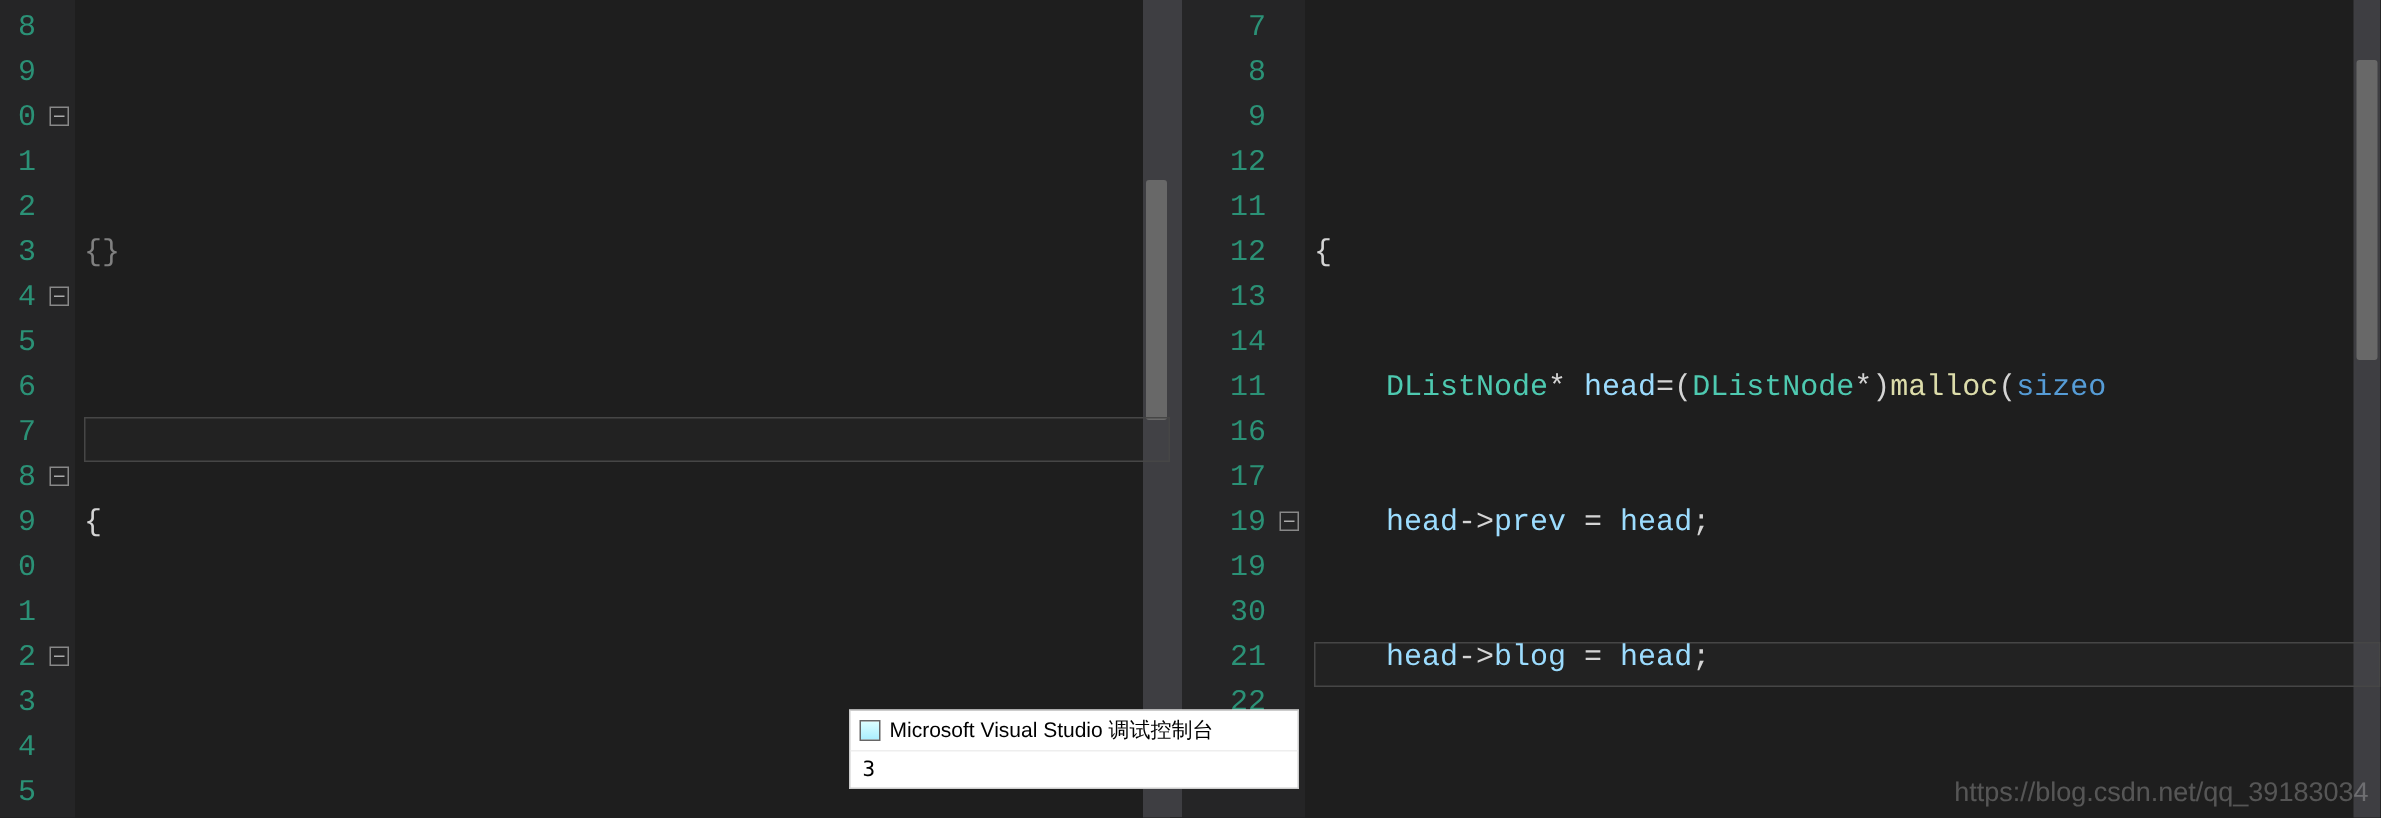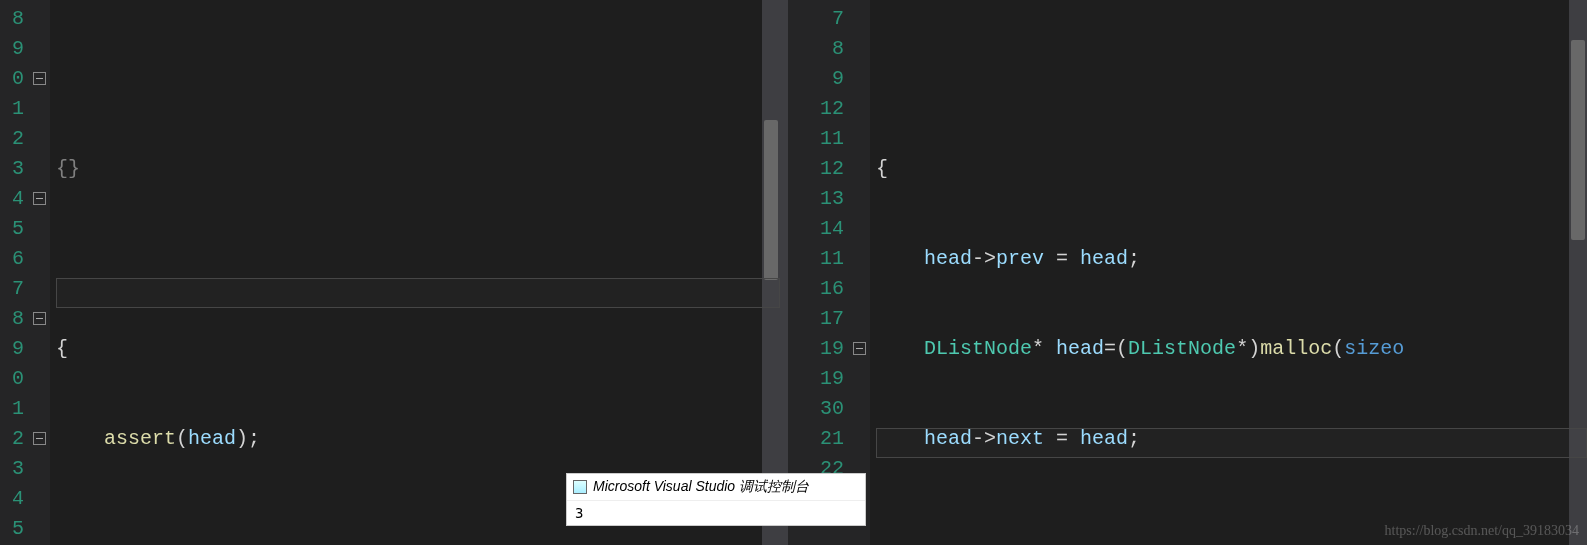--- a/index.html
+++ b/index.html
@@ -88,21 +88,20 @@
     font-size: 14px;
     z-index: 10;
     border: 1px solid #ccc;
   }
   .debug-title {
     display: flex;
     align-items: center;
     padding: 4px 6px;
     gap: 6px;
     border-bottom: 1px solid #eee;
-    font-style: italic;
   }
   .debug-icon {
     width: 14px; height: 14px;
     border: 1px solid #666;
     background: linear-gradient(#dff, #aef);
   }
   .debug-body {
     padding: 4px 8px;
     font-family: Consolas, monospace;
   }
@@ -125,22 +124,22 @@
     border: 1px solid #464646;
     background: rgba(255,255,255,0.02);
     z-index: 0;
   }
   .code > div { position: relative; z-index: 1; }
   .watermark {
     position: absolute;
     right: 8px;
     bottom: 6px;
     color: rgba(255,255,255,0.25);
-    font-size: 14px;
-    font-family: Liberation Serif, serif;
+    font-size: 18px;
+    font-family: Liberation Sans, sans-serif;
     z-index: 20;
   }
 </style>
 </head>
 <body>
 
 <div class="editor-pane pane-left">
   <div class="code-area">
     <div class="gutter">
       <div></div>
@@ -181,21 +180,20 @@
       <div><span class="fold-box minus"></span></div>
       <div>&nbsp;</div>
       <div>&nbsp;</div>
       <div>&nbsp;</div>
     </div>
     <div class="code">
       <div class="cur-line-hl" style="top:214px;"></div>
       <div><span class="brace-dim">{}</span></div>
       <div>&nbsp;</div>
       <div><span>{</span></div>
-      <div><span>    </span><span class="tok-fn">assert</span><span>(</span><span class="tok-var">head</span><span>);</span></div>
       
       
       
       
       
       
       
       
       
       
@@ -247,23 +245,23 @@
       <div>&nbsp;</div>
       <div><span class="fold-box minus"></span></div>
       <div>&nbsp;</div>
         <div>&nbsp;</div>
         <div>&nbsp;</div>
         <div>&nbsp;</div>
     </div>
     <div class="code">
       <div class="cur-line-hl" style="top:364px;"></div>
       <div><span>{</span></div>
+      <div><span>    </span><span class="tok-type">DListNode</span><span>* </span><span class="tok-var">head</span><span>=(</span><span class="tok-type">DListNode</span><span>*)</span><span class="tok-fn">malloc</span><span>(</span><span class="tok-blue">sizeo</span></div>
       <div><span>    </span><span class="tok-var">head</span><span>-&gt;</span><span class="tok-var">prev</span><span> = </span><span class="tok-var">head</span><span>;</span></div>
-      <div><span>    </span><span class="tok-type">DListNode</span><span>* </span><span class="tok-var">head</span><span>=(</span><span class="tok-type">DListNode</span><span>*)</span><span class="tok-fn">malloc</span><span>(</span><span class="tok-blue">sizeo</span></div>
-      <div><span>    </span><span class="tok-var">head</span><span>-&gt;</span><span class="tok-var">next</span><span> = </span><span class="tok-var">head</span><span>;</span></div>
+      <div><span>    </span><span class="tok-var">head</span><span>-&gt;</span><span class="tok-var">blog</span><span> = </span><span class="tok-var">head</span><span>;</span></div>
       
       
       
       
       
       
       
       
       
       

